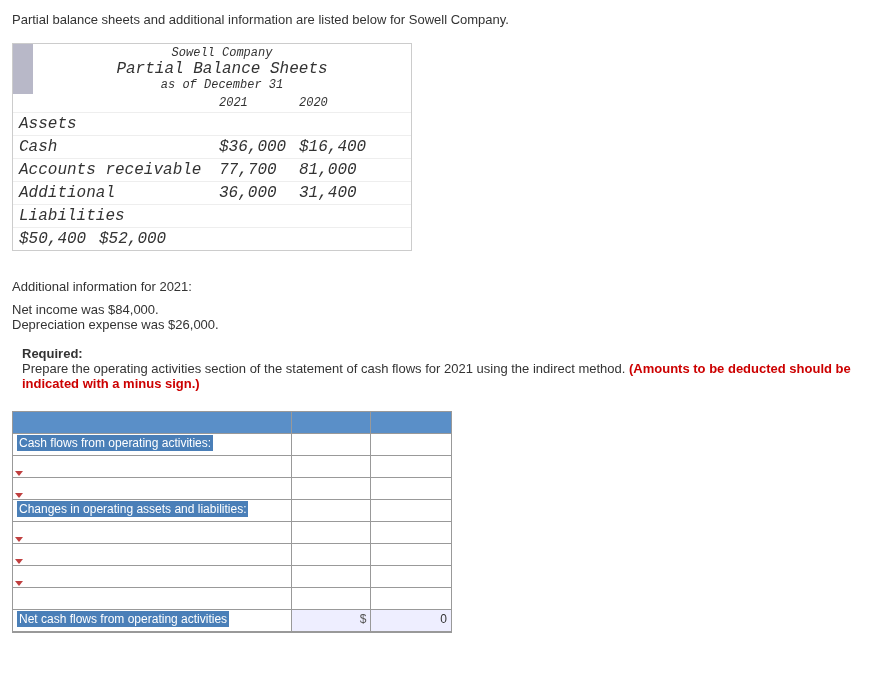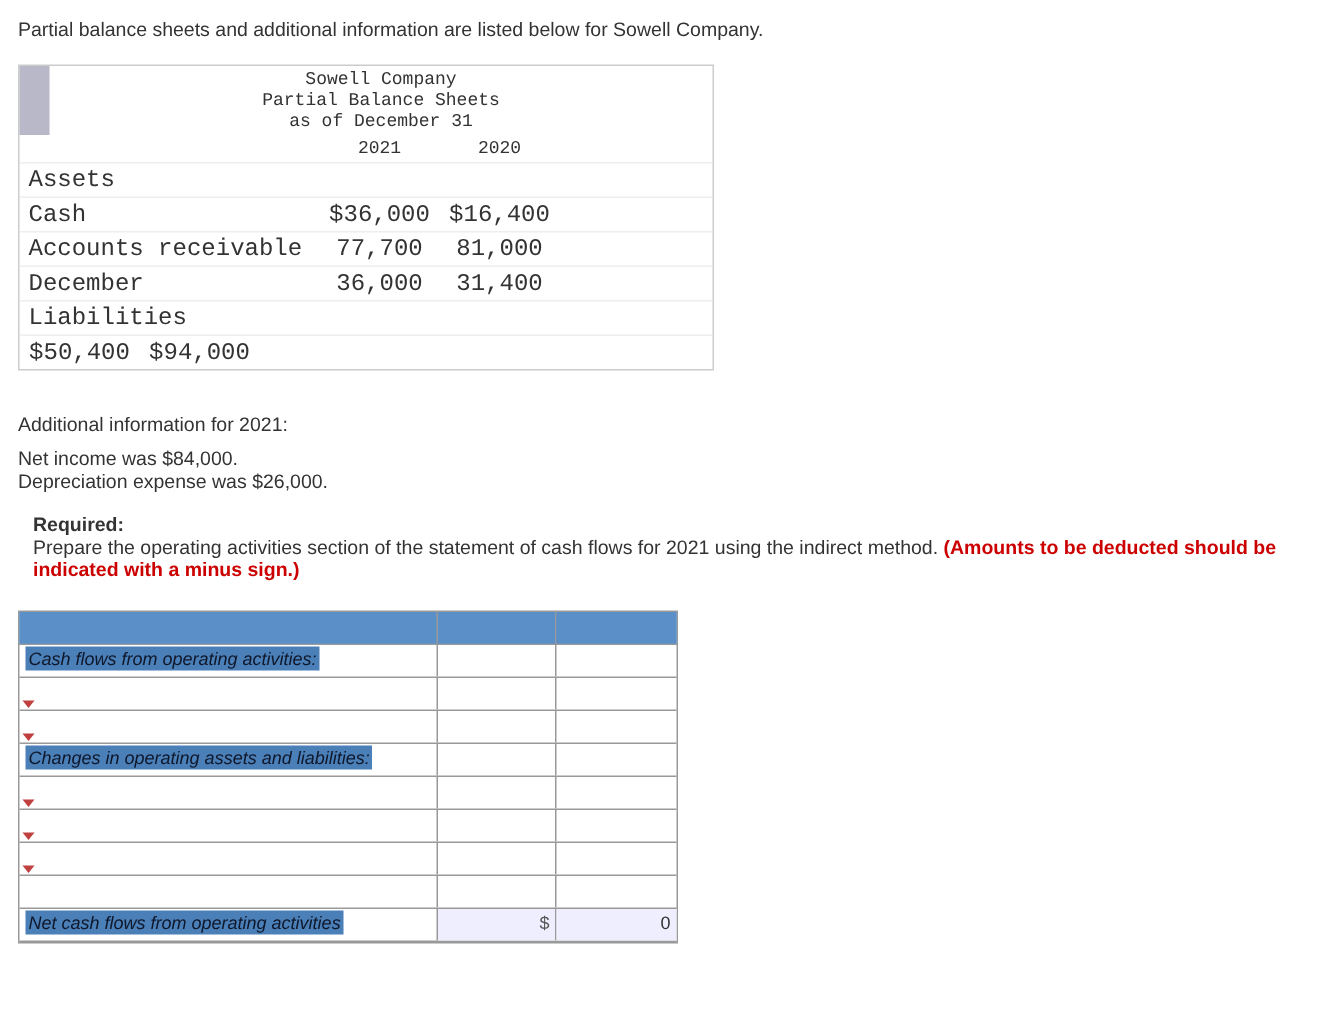--- a/index.html
+++ b/index.html
@@ -1,53 +1,53 @@
 <!DOCTYPE html>
 <html><head>
   <meta charset="utf-8">
   <style>
     * { box-sizing: border-box; margin: 0; padding: 0; }
     body { font-family: Arial, sans-serif; font-size: 13px; color: #333; padding: 12px; background: #fff; }
     .intro { margin-bottom: 16px; }
-    .balance-sheet { width: 464px; border: 1px solid #ccc; margin-bottom: 8px; }
+    .balance-sheet { width: 400px; border: 1px solid #ccc; margin-bottom: 8px; font-style: italic; }
     .bs-header-row { display: flex; }
     .bs-header-left { width: 20px; background: #b8b8c8; }
     .bs-header-main { flex: 1; text-align: center; padding: 2px; }
     .bs-year-row { display: flex; font-family: 'Courier New', monospace; font-size: 12px; }
     .bs-label-col { width: 200px; padding: 2px 6px; }
-    .bs-val-col { width: 80px; text-align: center; padding: 2px 6px; }
+    .bs-val-col { width: 80px; text-align: left; padding: 2px 6px; }
     .bs-row { display: flex; font-family: 'Courier New', monospace; font-size: 16px; border-top: 1px solid #eee; }
     .additional { margin-bottom: 14px; }
     .additional h4 { font-weight: normal; margin-bottom: 8px; margin-top: 28px; }
     .required { margin-bottom: 20px; margin-left: 10px; }
     .required .label { font-weight: bold; }
     .red { color: #c00; font-weight: bold; }
     .worksheet { width: 440px; border: 1px solid #999; }
     .ws-row { display: flex; border-bottom: 1px solid #999; height: 22px; }
     .ws-cell-label { width: 280px; border-right: 1px solid #999; padding: 2px 4px; font-size: 12px; position: relative; }
     .ws-cell-val { width: 80px; border-right: 1px solid #999; padding: 2px 4px; font-size: 12px; text-align: right; position: relative; }
     .ws-cell-val:last-child { border-right: none; }
-    .ws-highlight { background: #4a7fb8; color: #0f172a; display: inline; padding: 1px 2px; font-style: italic; }
+    .ws-highlight { background: #4a7fb8; color: #ffffff; display: inline; padding: 1px 2px; }
     .ws-header-row { background: #5a8fc8; }
     .ws-header-row .ws-cell-label, .ws-header-row .ws-cell-val { background: #5a8fc8; }
     .dropdown-tick { position: absolute; left: 2px; bottom: 1px; width: 0; height: 0; border-left: 4px solid transparent; border-right: 4px solid transparent; border-top: 5px solid #c04040; }
     .dollar { color: #555; }
     .zero-cell { background: #eef; }
   </style>
 </head>
 <body>
 
 <p class="intro">Partial balance sheets and additional information are listed below for Sowell Company.</p>
 
 <div class="balance-sheet">
   <div class="bs-header-row">
     <div class="bs-header-left"></div>
     <div class="bs-header-main">
       <div style="font-family:'Courier New',monospace;font-size:12px;">Sowell Company</div>
-      <div style="font-family:'Courier New',monospace;font-size:12px;">Partial Balance Sheets</div>
+      <div style="font-family:'Courier New',monospace;font-size:16px;">Partial Balance Sheets</div>
       <div style="font-family:'Courier New',monospace;font-size:12px;">as of December 31</div>
     </div>
   </div>
   <div class="bs-year-row">
     <div class="bs-label-col"></div>
     <div class="bs-val-col">2021</div>
     <div class="bs-val-col">2020</div>
   </div>
   <div class="bs-row">
     <div class="bs-label-col">Assets</div>
@@ -58,32 +58,32 @@
     <div class="bs-label-col">Cash</div>
     <div class="bs-val-col">$36,000</div>
     <div class="bs-val-col">$16,400</div>
   </div>
   <div class="bs-row">
     <div class="bs-label-col">Accounts receivable</div>
     <div class="bs-val-col">77,700</div>
     <div class="bs-val-col">81,000</div>
   </div>
   <div class="bs-row">
-    <div class="bs-label-col">December</div>
+    <div class="bs-label-col">Additional</div>
     <div class="bs-val-col">36,000</div>
     <div class="bs-val-col">31,400</div>
   </div>
   <div class="bs-row">
     <div class="bs-label-col">Liabilities</div>
     <div class="bs-val-col"></div>
       <div class="bs-val-col"></div>
   </div>
   <div class="bs-row">
     <div class="bs-val-col">$50,400</div>
-    <div class="bs-val-col">$94,000</div>
+    <div class="bs-val-col">$52,000</div>
   </div>
 </div>
 
 <div class="additional">
   <h4>Additional information for 2021:</h4>
   <p>Net income was $84,000.</p>
   <p>Depreciation expense was $26,000.</p>
 </div>
 
 <div class="required">

